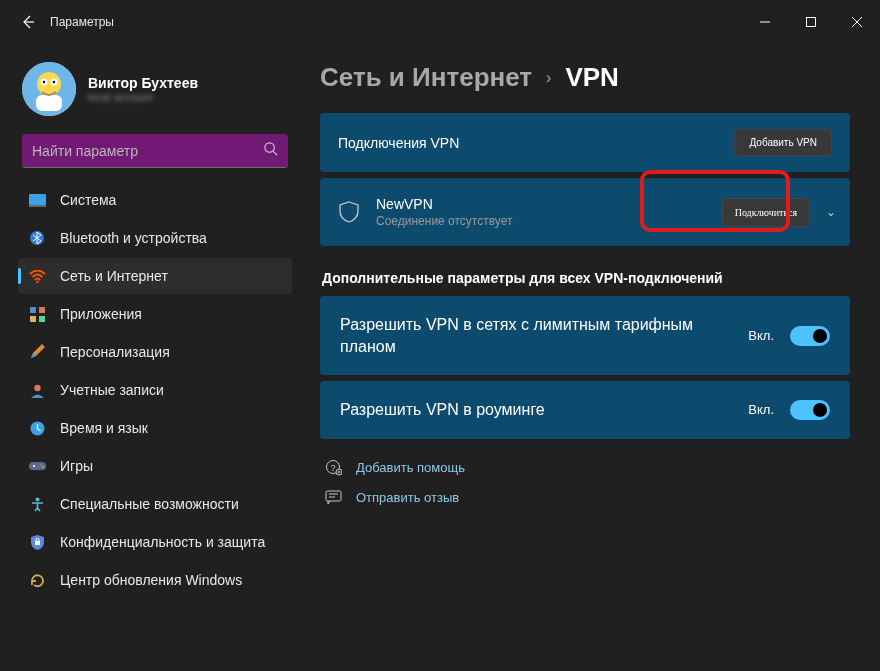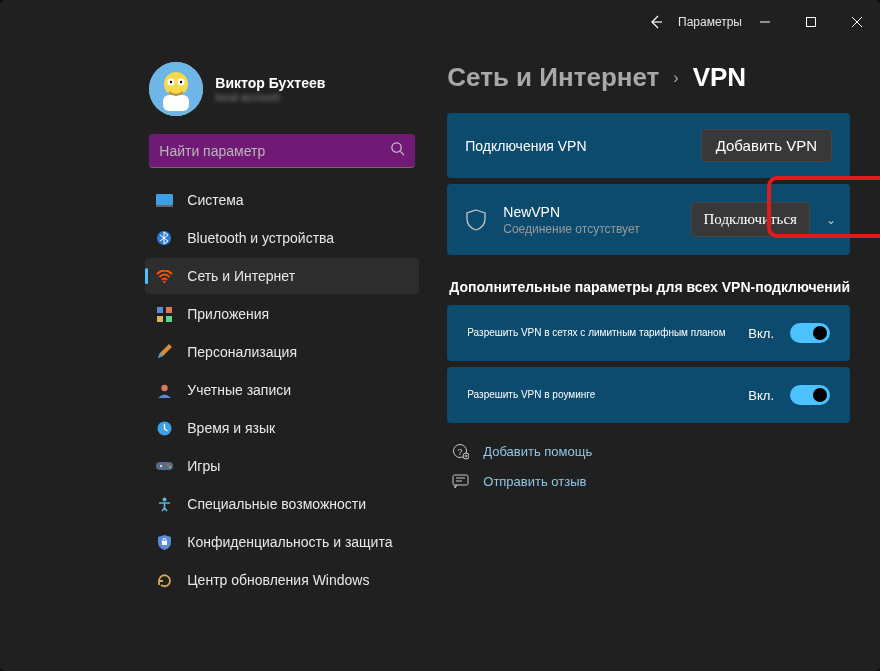--- a/index.html
+++ b/index.html
@@ -1,17 +1,17 @@
 <!DOCTYPE html>
 <html><head>
 <meta charset="utf-8">
 <style>
   * { box-sizing: border-box; margin: 0; padding: 0; font-family: "Segoe UI", Arial, sans-serif; }
   body { background: #0b0b0b; width: 880px; height: 671px; overflow: hidden; }
-  .window { width: 880px; height: 671px; background: #202020; color: #fff; position: relative; display: flex; flex-direction: column; border-radius: 5px; overflow: hidden; align-items: flex-end; }
+  .window { width: 880px; height: 671px; background: #202020; color: #fff; position: relative; display: flex; flex-direction: column; border-radius: 0; overflow: hidden; }
 
   
   .titlebar { height: 44px; display: flex; align-items: center; padding: 0 0 0 12px; }
   .back { width: 32px; height: 32px; display: flex; align-items: center; justify-content: center; color: #fff; }
   .app-title { font-size: 12px; margin-left: 6px; color: #e6e6e6; }
   .win-controls { margin-left: auto; display: flex; }
   .win-btn { width: 46px; height: 32px; display: flex; align-items: center; justify-content: center; color: #fff; }
 
   
   .body { flex: 1; display: flex; overflow: hidden; }
@@ -39,35 +39,35 @@
   
   .main { flex:1; padding: 18px 30px 20px 20px; overflow-y: auto; }
   .breadcrumb { display:flex; align-items:center; gap: 14px; margin-bottom: 20px; }
   .bc-parent { font-size: 26px; color: #a8a8a8; font-weight: 600; }
   .bc-sep { color: #a8a8a8; font-size: 16px; }
   .bc-current { font-size: 26px; font-weight: 600; }
 
   .card { background: #0c4a6e; border-radius: 4px; margin-bottom: 6px; }
   .card-row { display:flex; align-items:center; padding: 16px 18px; gap: 16px; }
   .card-title { font-size: 14px; flex:1; }
-  .btn { background: #383838; border: 1px solid #454545; color: #fff; font-size: 15px; padding: 7px 14px; border-radius: 4px; }
+  .btn { background: #383838; border: 1px solid #454545; color: #fff; font-size: 10px; padding: 7px 14px; border-radius: 4px; }
 
   .vpn-entry { position:relative; }
   .vpn-entry .card-row { padding: 18px 40px 18px 18px; }
   .shield { width:22px; display:flex; align-items:center; justify-content:center; }
   .vpn-info .name { font-size:14px; }
   .vpn-info .status { font-size:12px; color: #9a9a9a; margin-top:2px; }
   .connect-wrap { margin-left:auto; }
   .highlight-box { position:absolute; border: 4px solid #e01b1b; border-radius: 10px; pointer-events:none; }
   .chevron { position:absolute; right:14px; top:50%; transform:translateY(-50%); color:#c8c8c8; font-size:12px; }
 
   .section-header { font-size: 14px; font-weight:600; margin: 24px 0 10px 2px; }
 
   .toggle-row { display:flex; align-items:center; padding: 18px 20px; gap:16px; }
-  .toggle-label { flex:1; font-size:10px; line-height:1.35; }
+  .toggle-label { flex:1; font-size:16px; line-height:1.35; }
   .toggle-state { font-size:13px; }
   .switch { width:40px; height:20px; background:#4cc2ff; border-radius:10px; position:relative; }
   .switch::after { content:""; position:absolute; width:14px; height:14px; background:#000; border-radius:50%; top:3px; right:3px; }
 
   .footer-links { margin-top: 20px; display:flex; flex-direction:column; gap: 14px; padding-left: 4px; }
   .flink { display:flex; align-items:center; gap: 14px; color:#8fc7e8; font-size:13px; }
   .flink .ficon { width:18px; color:#c8c8c8; display:flex; align-items:center; justify-content:center; }
 
   
   ::-webkit-scrollbar { width: 4px; }

